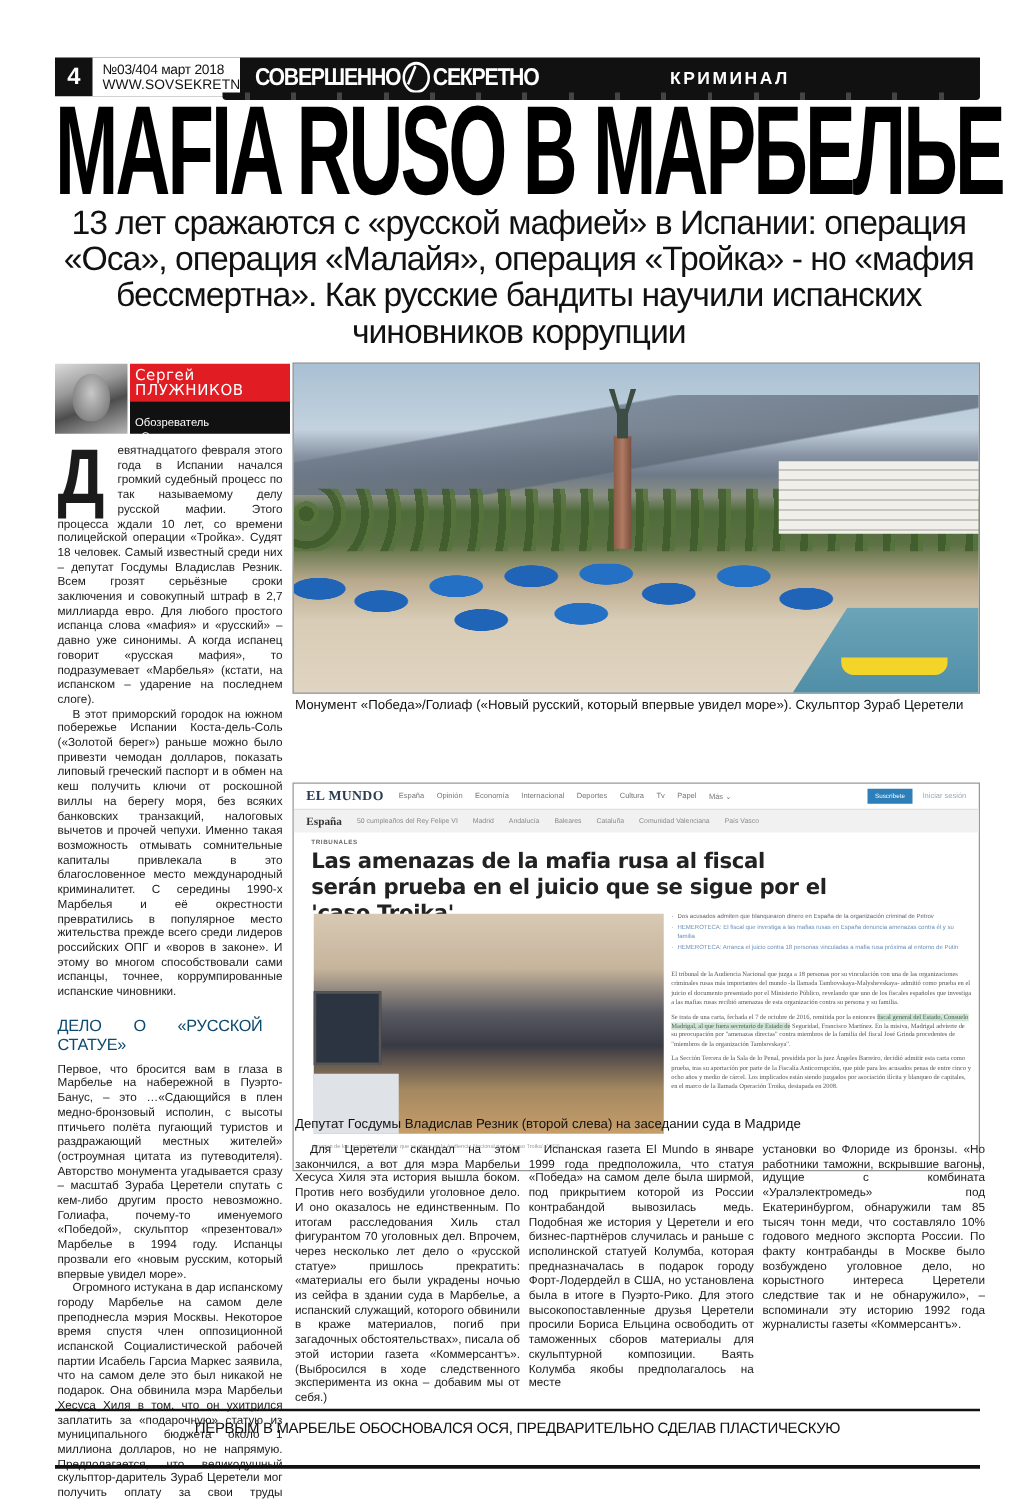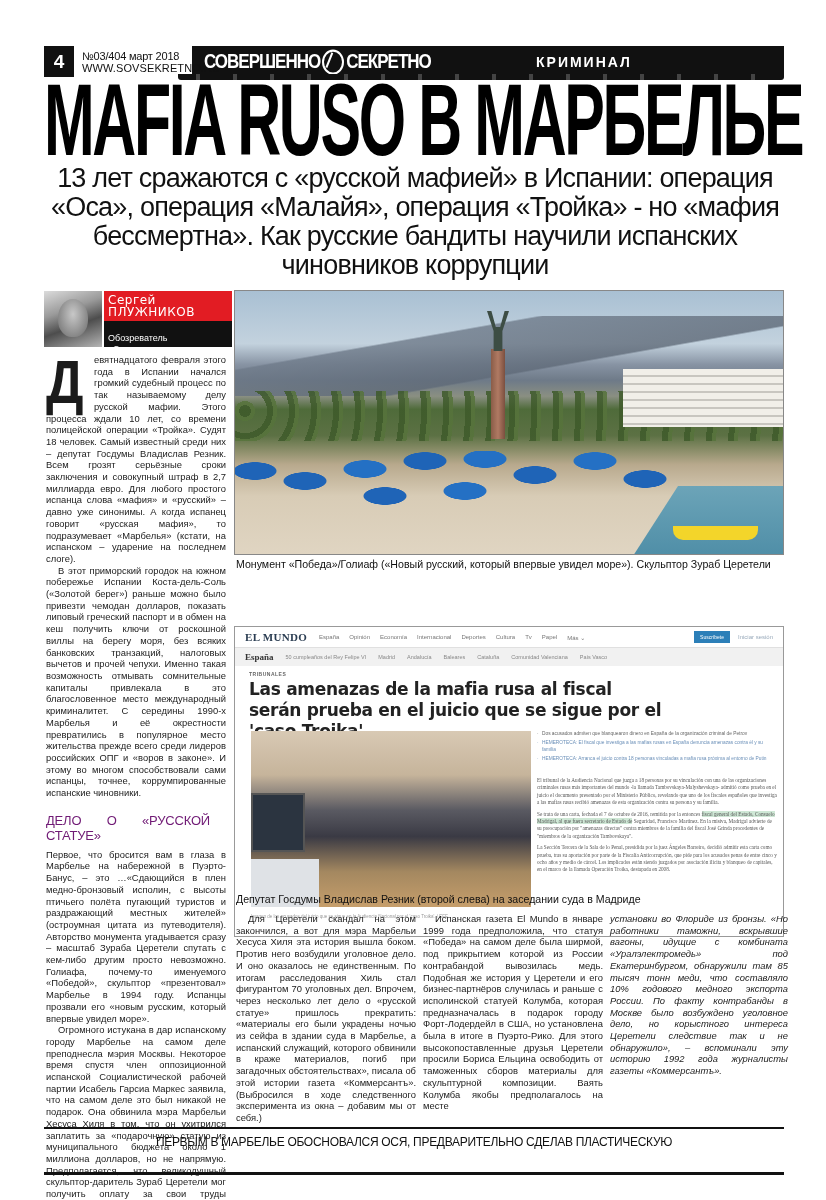--- a/index.html
+++ b/index.html
@@ -29,25 +29,25 @@
   .author-photo::before { content: ""; position: absolute; left: 14px; top: 8px; width: 30px; height: 38px; border-radius: 50% 50% 45% 45%; background: radial-gradient(ellipse at 50% 40%, #c8c8c8, #6b6b6b); }
   .author-name { position: absolute; left: 60px; top: 0; width: 128px; height: 30px; background: #e21c23; color: #fff; font: 12px "DejaVu Sans", sans-serif; line-height: 12px; padding: 3px 0 0 4px; letter-spacing: 0.5px; }
   .author-role { position: absolute; left: 60px; top: 30px; width: 128px; height: 26px; background: #111; color: #fff; font: 9px "Liberation Sans", sans-serif; line-height: 11px; padding: 12px 0 0 4px; }
 
   
   .col { position: absolute; font: 9.4px "Liberation Sans", sans-serif; line-height: 11.7px; text-align: justify; color: #1b1b1b; hyphens: auto; }
   .col p { text-indent: 12px; }
   .col p.noind { text-indent: 0; }
   .dropcap { float: left; font: bold 62px "Liberation Sans", sans-serif; line-height: 52px; margin: 2px 6px 0 0; transform: scaleX(0.85); transform-origin: left top; width: 42px; }
   .col1 { left: 46px; top: 354px; width: 180px; }
-  .subtitle { font: 13px "Liberation Sans", sans-serif; color: #701a75; margin: 14px 16px 6px 0; letter-spacing: -0.2px; }
+  .subtitle { font: 13px "Liberation Sans", sans-serif; color: #0c4a6e; margin: 14px 16px 6px 0; letter-spacing: -0.2px; }
 
   .col2 { left: 236px; top: 913px; width: 180px; }
   .col3 { left: 423px; top: 913px; width: 180px; }
-  .col4 { left: 610px; top: 913px; width: 178px; font-style: italic; }
+  .col4 { left: 610px; top: 913px; width: 178px; }
 
   
   .photo1 { position: absolute; left: 234px; top: 290px; width: 550px; height: 265px; border: 1px solid #888; overflow: hidden;
     background: linear-gradient(180deg, #a9c0d3 0%, #c3d2de 20%, #8793a3 28%, #6e7a88 34%, #8a8f82 40%, #4f6b3a 45%, #5c7144 55%, #b8a98d 66%, #d8ccb6 78%, #e0d5c2 100%); }
   .photo1 .mount { position: absolute; left: 0; top: 25px; width: 100%; height: 80px; background: linear-gradient(170deg, transparent 30%, #6f7b8a 31%, #5f6a78 60%, transparent 61%); opacity: .8; }
   .photo1 .bldg { position: absolute; right: 0; top: 78px; width: 160px; height: 58px; background: repeating-linear-gradient(180deg, #f1efe9 0 6px, #c8c6c0 6px 8px); }
   .photo1 .column { position: absolute; left: 256px; top: 58px; width: 14px; height: 90px; background: linear-gradient(90deg, #8a5c48, #b07a63, #7b4f3f); }
   .photo1 .statue { position: absolute; left: 252px; top: 20px; width: 22px; height: 40px; background: #3d4d44; clip-path: polygon(0 0, 20% 0, 40% 40%, 60% 40%, 80% 0, 100% 0, 70% 50%, 70% 100%, 30% 100%, 30% 50%); }
   .photo1 .palms { position: absolute; left: 0; top: 100px; width: 100%; height: 50px; background: repeating-radial-gradient(circle at 10px 20px, #3e5a2a 0 6px, #56733b 6px 10px, transparent 10px 22px); opacity: .85; }
   .photo1 .umbrellas { position: absolute; left: 0; top: 160px; width: 440px; height: 70px; background:

